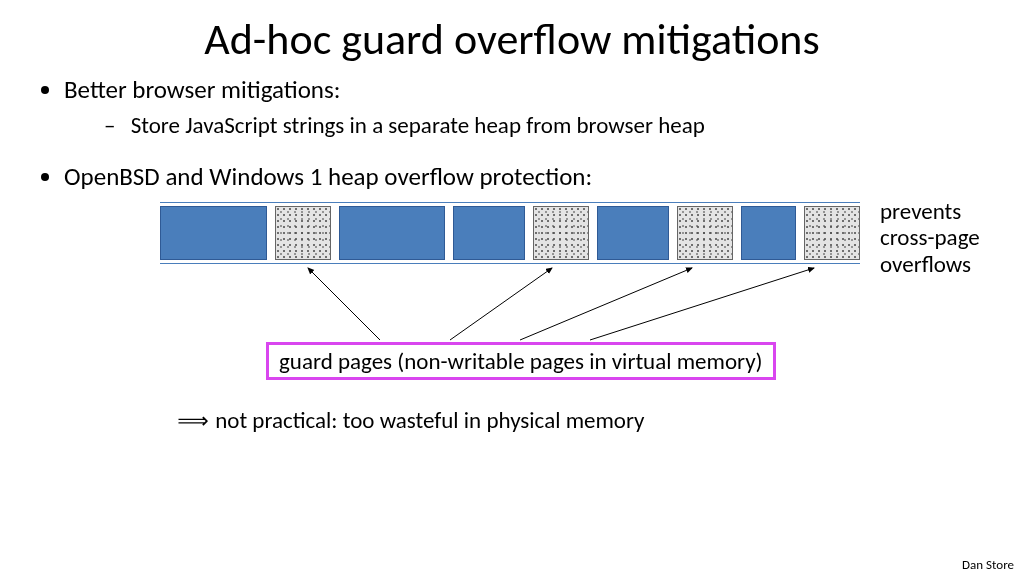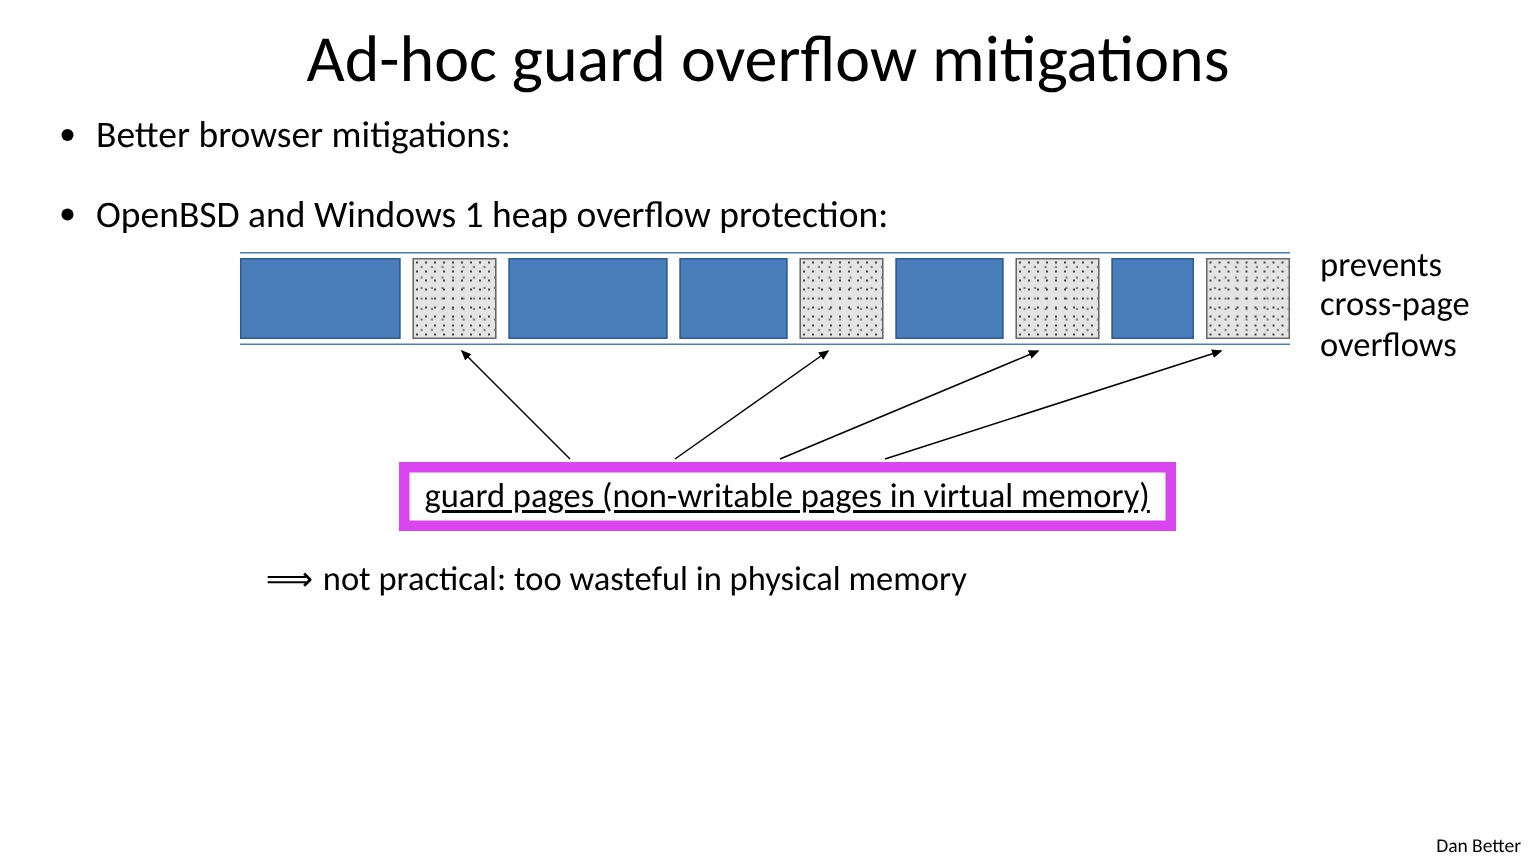--- a/index.html
+++ b/index.html
@@ -79,24 +79,23 @@
     left: 720px;
     top: -4px;
     font-size: 23px;
     line-height: 1.15;
     width: 150px;
   }
   .guard-box {
     position: absolute;
     top: 140px;
     left: 106px;
-    border: 7px solid #d946ef;
+    border: 3px solid #d946ef;
     font-size: 23px;
     padding: 2px 10px;
-    text-decoration: underline;
   }
   svg.arrows {
     position: absolute;
     top: 0;
     left: 0;
     width: 700px;
     height: 190px;
     pointer-events: none;
   }
   .theory {
@@ -123,20 +122,25 @@
 </style>
 </head>
 <body>
 
 <h1 class="title">Ad-hoc guard overflow mitigations</h1>
 
 <div class="content">
   <ul class="level1">
     <li>
       <span>Better browser mitigations:</span>
+      <ul class="level2">
+        <li>
+          <span>Store JavaScript strings in a separate heap from browser heap</span>
+        </li>
+      </ul>
     </li>
     <li class="second-bullet">
       <span>OpenBSD and Windows 1 heap overflow protection:</span>
     </li>
   </ul>
 
   <div class="diagram-wrap">
     <div class="track">
       <div class="page wide"></div>
       <div class="guard"></div>
@@ -170,13 +174,13 @@
   </div>
 
   <div class="theory">
     <div class="impl">
       <span class="arrow-sym">⟹</span>
       <span>not practical:  too wasteful in physical memory</span>
     </div>
   </div>
 </div>
 
-<div class="author">Dan Better</div>
+<div class="author">Dan Store</div>
 
 </body></html>

